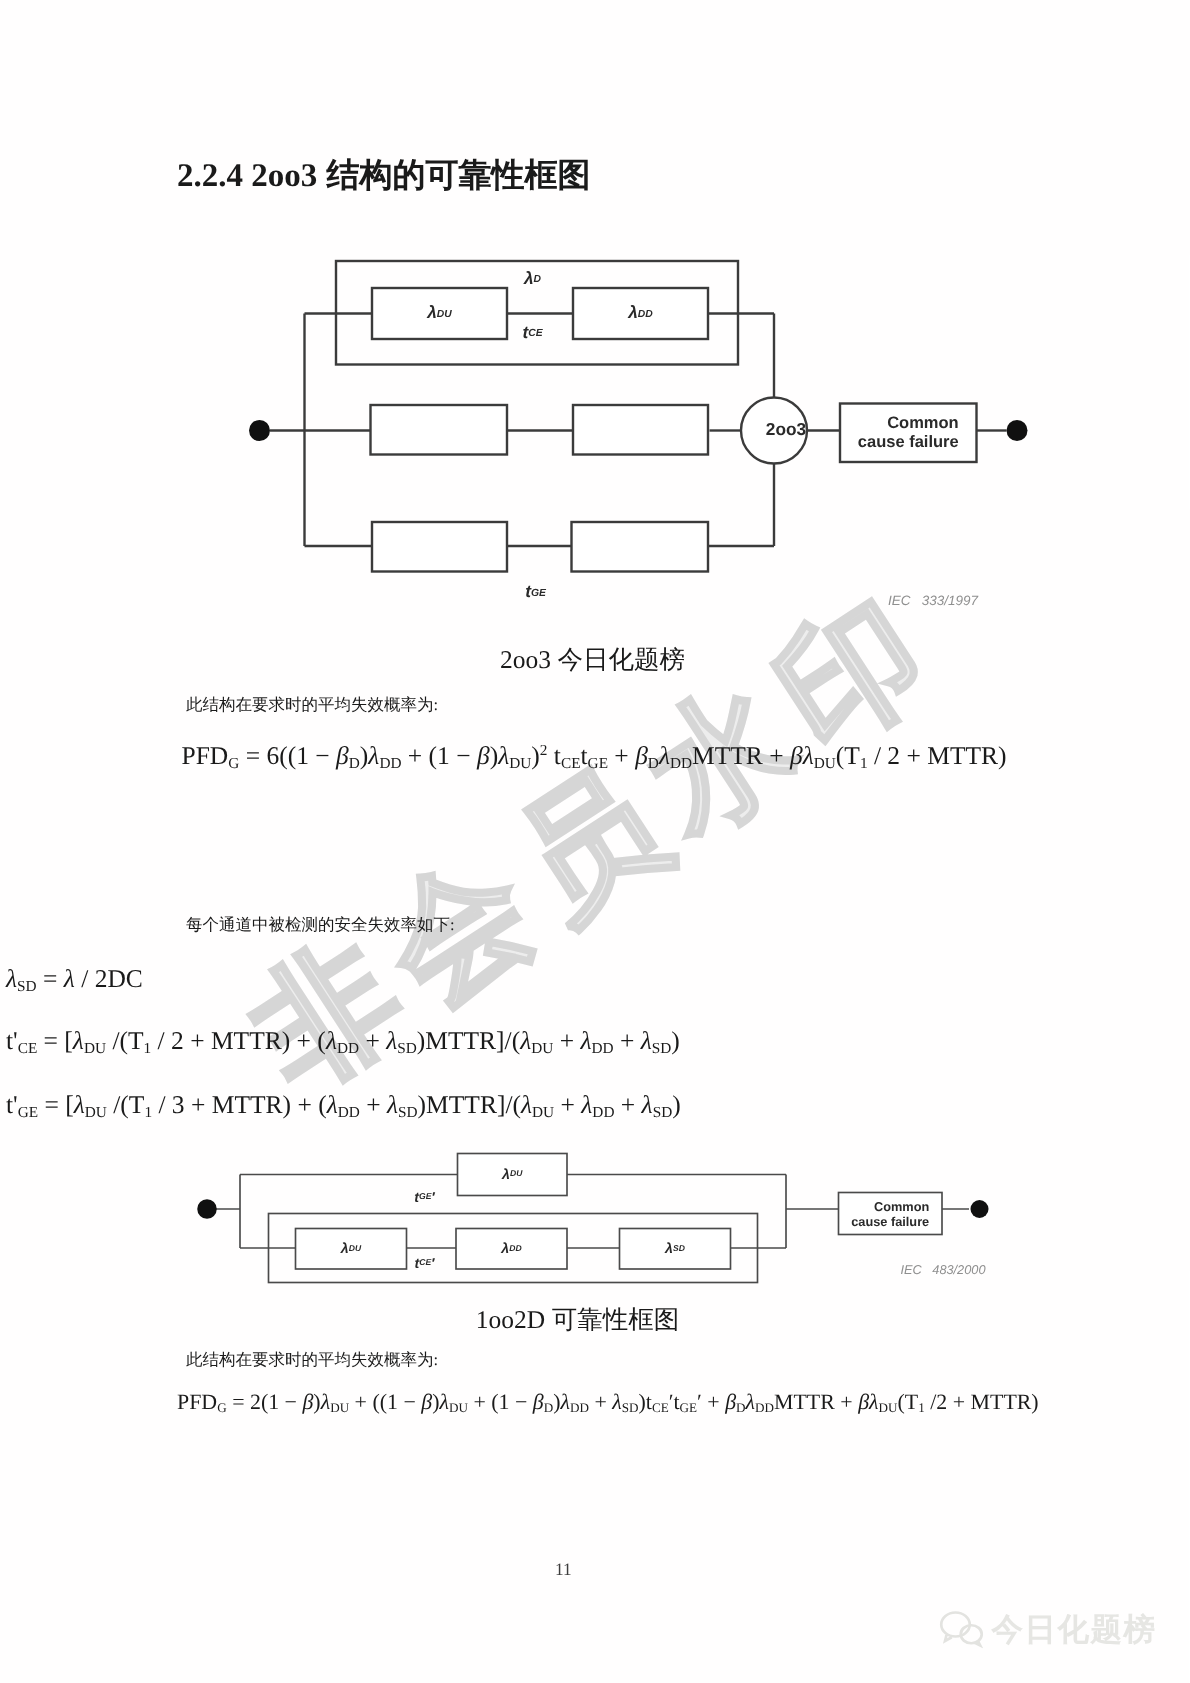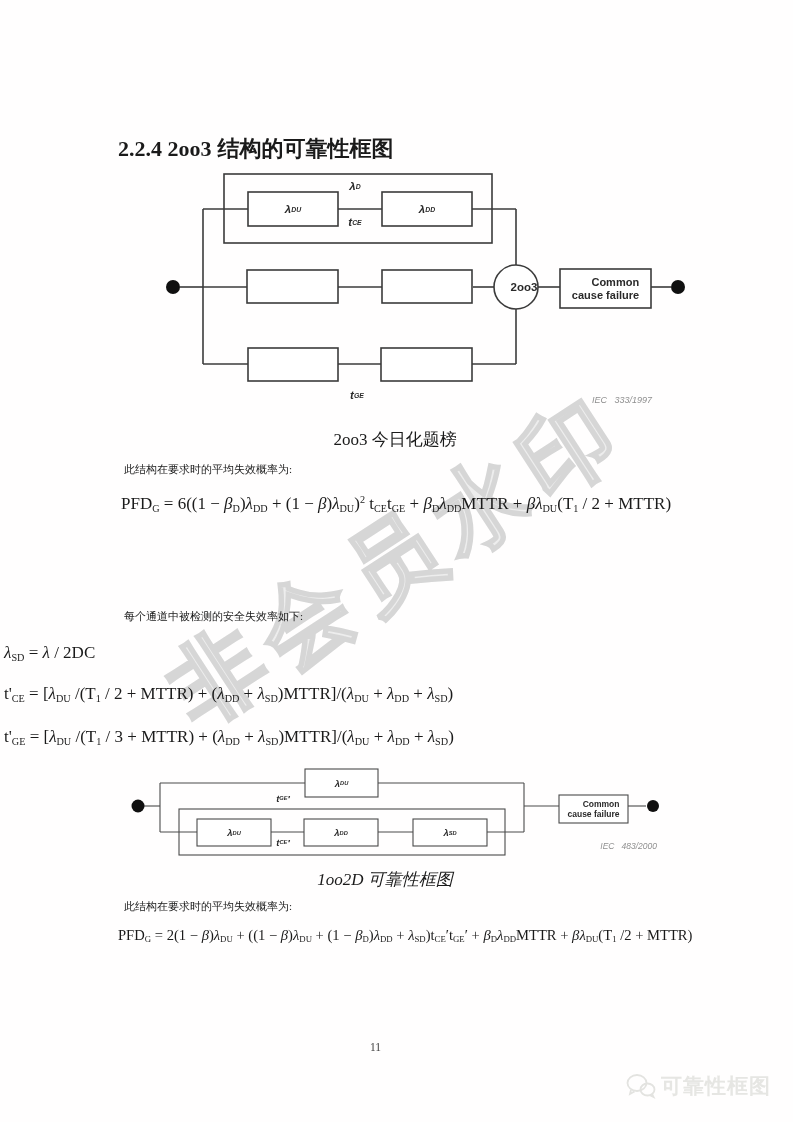--- a/index.html
+++ b/index.html
@@ -59,21 +59,21 @@
 </style>
 </head>
 <body>
 
 <div class="page">
 
   <div class="watermark">非会员水印</div>
 
   <div class="content">
 
-    <h1 class="h-sec" style="top:102px;margin-top:32px;">
+    <h1 class="h-sec" style="top:102px;">
       <span class="h-num">2.2.4 2oo3</span><span class="h-zh"> 结构的可靠性框图</span>
     </h1>
 
     <div class="diagram d1" style="left:130px;top:165px;width:560px;height:250px;">
       <svg class="dsvg" width="560" height="250" viewBox="0 0 560 250">
         <g stroke="#3b3b3b" stroke-width="1.6" fill="none">
           <line x1="50" y1="122" x2="73" y2="122"></line>
           <line x1="73" y1="44" x2="73" y2="199"></line>
           <line x1="73" y1="44" x2="118" y2="44"></line>
           <line x1="208" y1="44" x2="252" y2="44"></line>
@@ -197,34 +197,34 @@
           <span class="f-sub">CE</span>
           <span>′</span>
         </div>
       <div class="dlabel ccf" style="left:434px;top:30px;width:69px;height:28px;">
         <span><span>Common</span><br>
           <span>cause failure</span></span>
       </div>
       <div class="iec" style="left:436px;top:76px;width:96px;">IEC   483/2000</div>
     </div>
 
-    <div class="caption" style="left:105px;top:868px;width:560px;font-style:italic;">1oo2D 可靠性框图</div>
+    <div class="caption" style="left:105px;top:868px;width:560px;">1oo2D 可靠性框图</div>
 
     <div class="para" style="top:899px;">此结构在要求时的平均失效概率为:</div>
 
     <div class="formula small" style="left:118px;top:927px;"><span>PFD</span><span class="f-sub">G</span><span> = 2(1 − </span><span class="f-it">β</span><span>)</span><span class="f-it">λ</span><span class="f-sub">DU</span><span> + ((1 − </span><span class="f-it">β</span><span>)</span><span class="f-it">λ</span><span class="f-sub">DU</span><span> + (1 − </span><span class="f-it">β</span><span class="f-sub">D</span><span>)</span><span class="f-it">λ</span><span class="f-sub">DD</span><span> + </span><span class="f-it">λ</span><span class="f-sub">SD</span><span>)t</span><span class="f-sub">CE</span><span>′t</span><span class="f-sub">GE</span><span>′ + </span><span class="f-it">β</span><span class="f-sub">D</span><span class="f-it">λ</span><span class="f-sub">DD</span><span>MTTR + </span><span class="f-it">β</span><span class="f-it">λ</span><span class="f-sub">DU</span><span>(T</span><span class="f-sub">1</span><span> /2 + MTTR)</span></div>
 
     <div class="pageno">11</div>
 
     <div class="brandmark">
       <svg width="30" height="26" viewBox="0 0 30 26">
         <g fill="none" stroke="#e3e3e0" stroke-width="1.8">
           <ellipse cx="11" cy="10" rx="9.5" ry="8"></ellipse>
           <path d="M5 17 L4 21 L8.5 18.5"></path>
           <ellipse cx="21.5" cy="16.5" rx="7" ry="6"></ellipse>
           <path d="M26 21 L27.5 24 L23.5 22"></path>
         </g>
       </svg>
-      <span class="brand-text">可靠性框图</span>
+      <span class="brand-text">今日化题榜</span>
     </div>
 
   </div>
 </div>
 
 </body></html>

